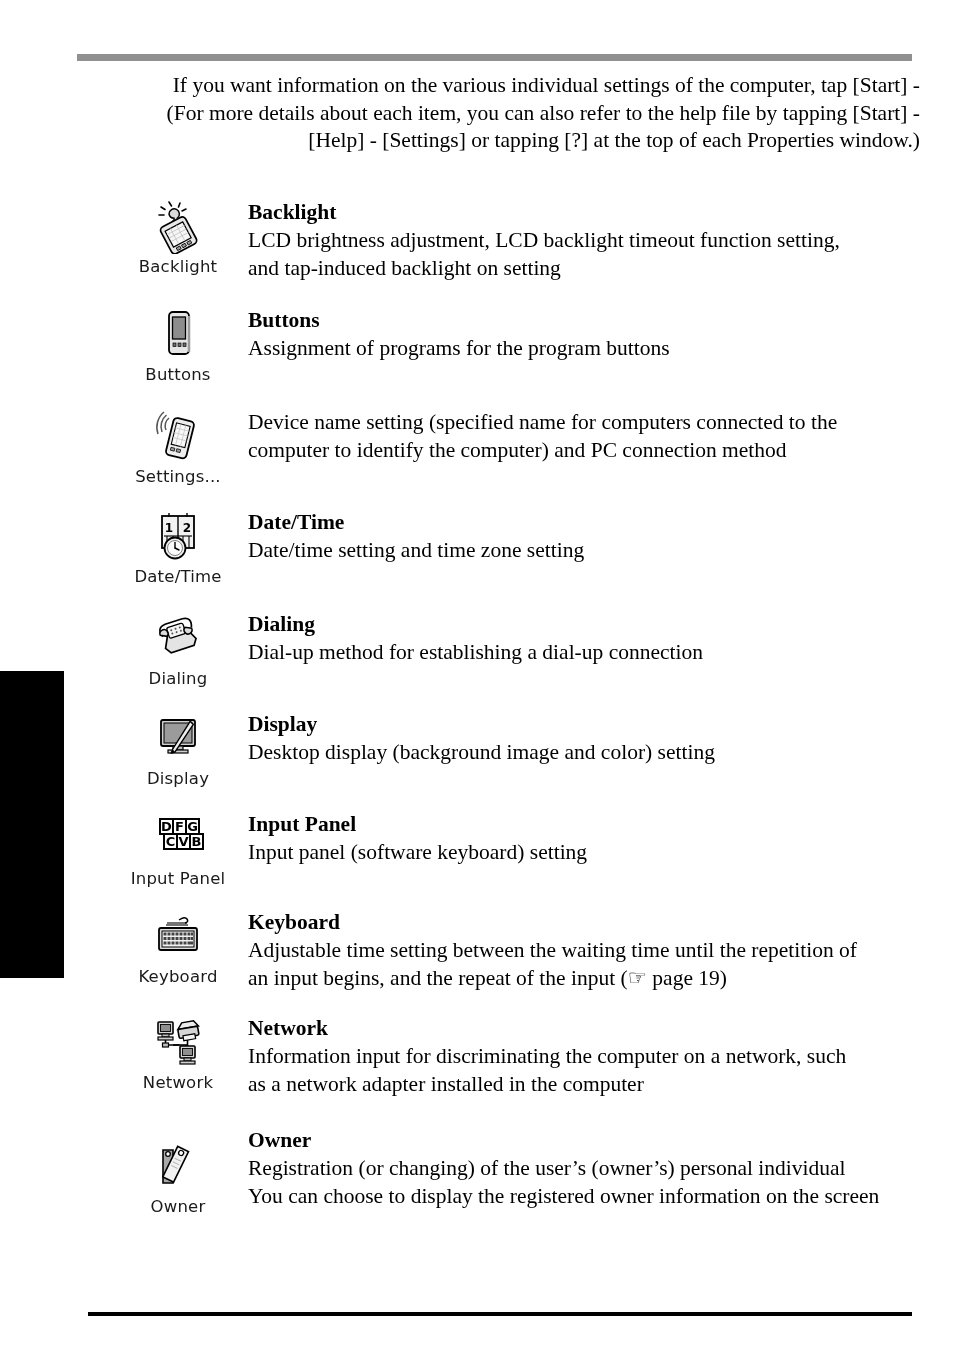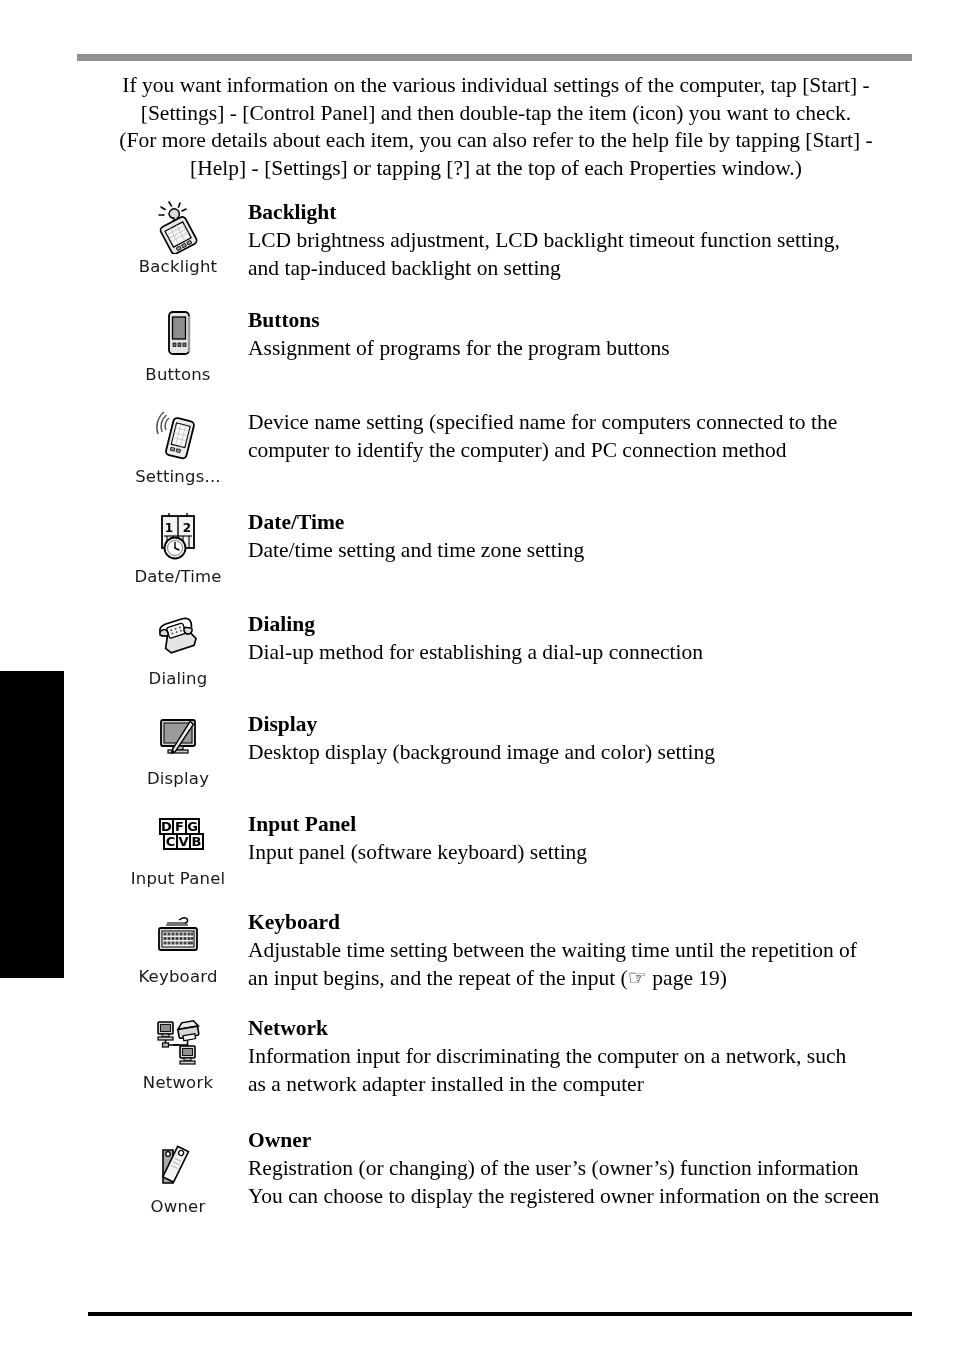--- a/index.html
+++ b/index.html
@@ -45,21 +45,21 @@
   }
 
   
   .intro {
     position: absolute;
     left: 72px;
     top: 72px;
     width: 848px;
     font-size: 21.5px;
     line-height: 27.5px;
-    text-align: center;
+    text-align: right;
     font-family: Liberation Serif, serif;
   }
   .intro .ln { display: block; white-space: nowrap; }
 
   
   .entries {
     position: absolute;
     left: 0;
     top: 196px;
     width: 954px;
@@ -113,21 +113,20 @@
 <body>
 
 <div id="page">
 
   <div class="top-rule"></div>
   <div class="edge-tab"></div>
   <div class="bottom-rule"></div>
 
   <div class="intro">
     <span class="ln">If you want information on the various individual settings of the computer, tap [Start] -</span>
-    <span class="ln">[Settings] - [Control Panel] and then double-tap the item (icon) you want to check.</span>
     <span class="ln">(For more details about each item, you can also refer to the help file by tapping [Start] -</span>
     <span class="ln">[Help] - [Settings] or tapping [?] at the top of each Properties window.)</span>
   </div>
 
   <div class="entries">
 
     <div class="entry" style="margin-bottom:22px;">
       <div class="icon-col">
         <div class="icon-art">
           <svg width="58" height="56" viewBox="0 0 58 56">
@@ -451,20 +450,20 @@
                 <line x1="22.5" y1="30" x2="29.5" y2="30"></line>
               </g>
             </g>
           </svg>
         </div>
         <div class="icon-caption">Owner</div>
       </div>
       <div class="text-col">
         <div class="entry-title">Owner</div>
         <div class="entry-desc">
-          <span class="ln">Registration (or changing) of the user’s (owner’s) function information</span>
+          <span class="ln">Registration (or changing) of the user’s (owner’s) personal individual</span>
           <span class="ln">You can choose to display the registered owner information on the screen</span>
         </div>
       </div>
     </div>
 
   </div>
 </div>
 
 </body></html>

